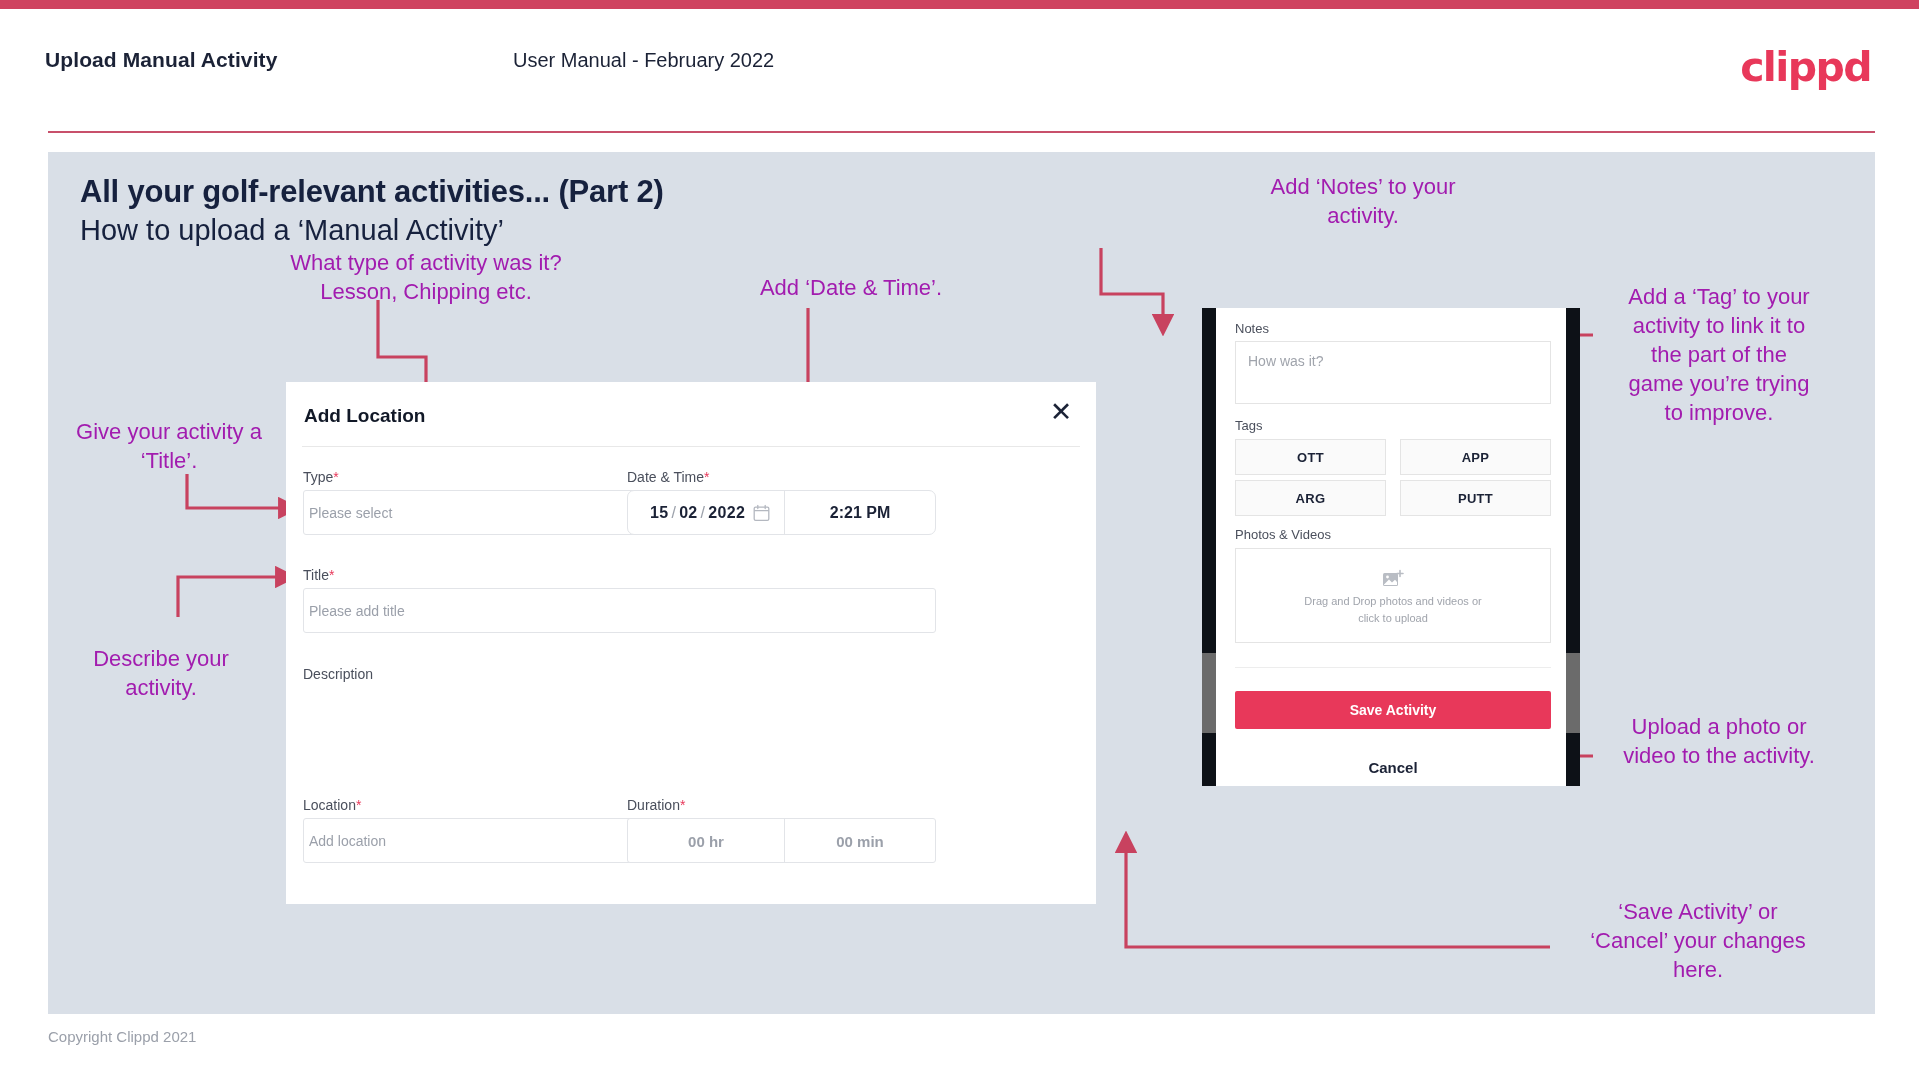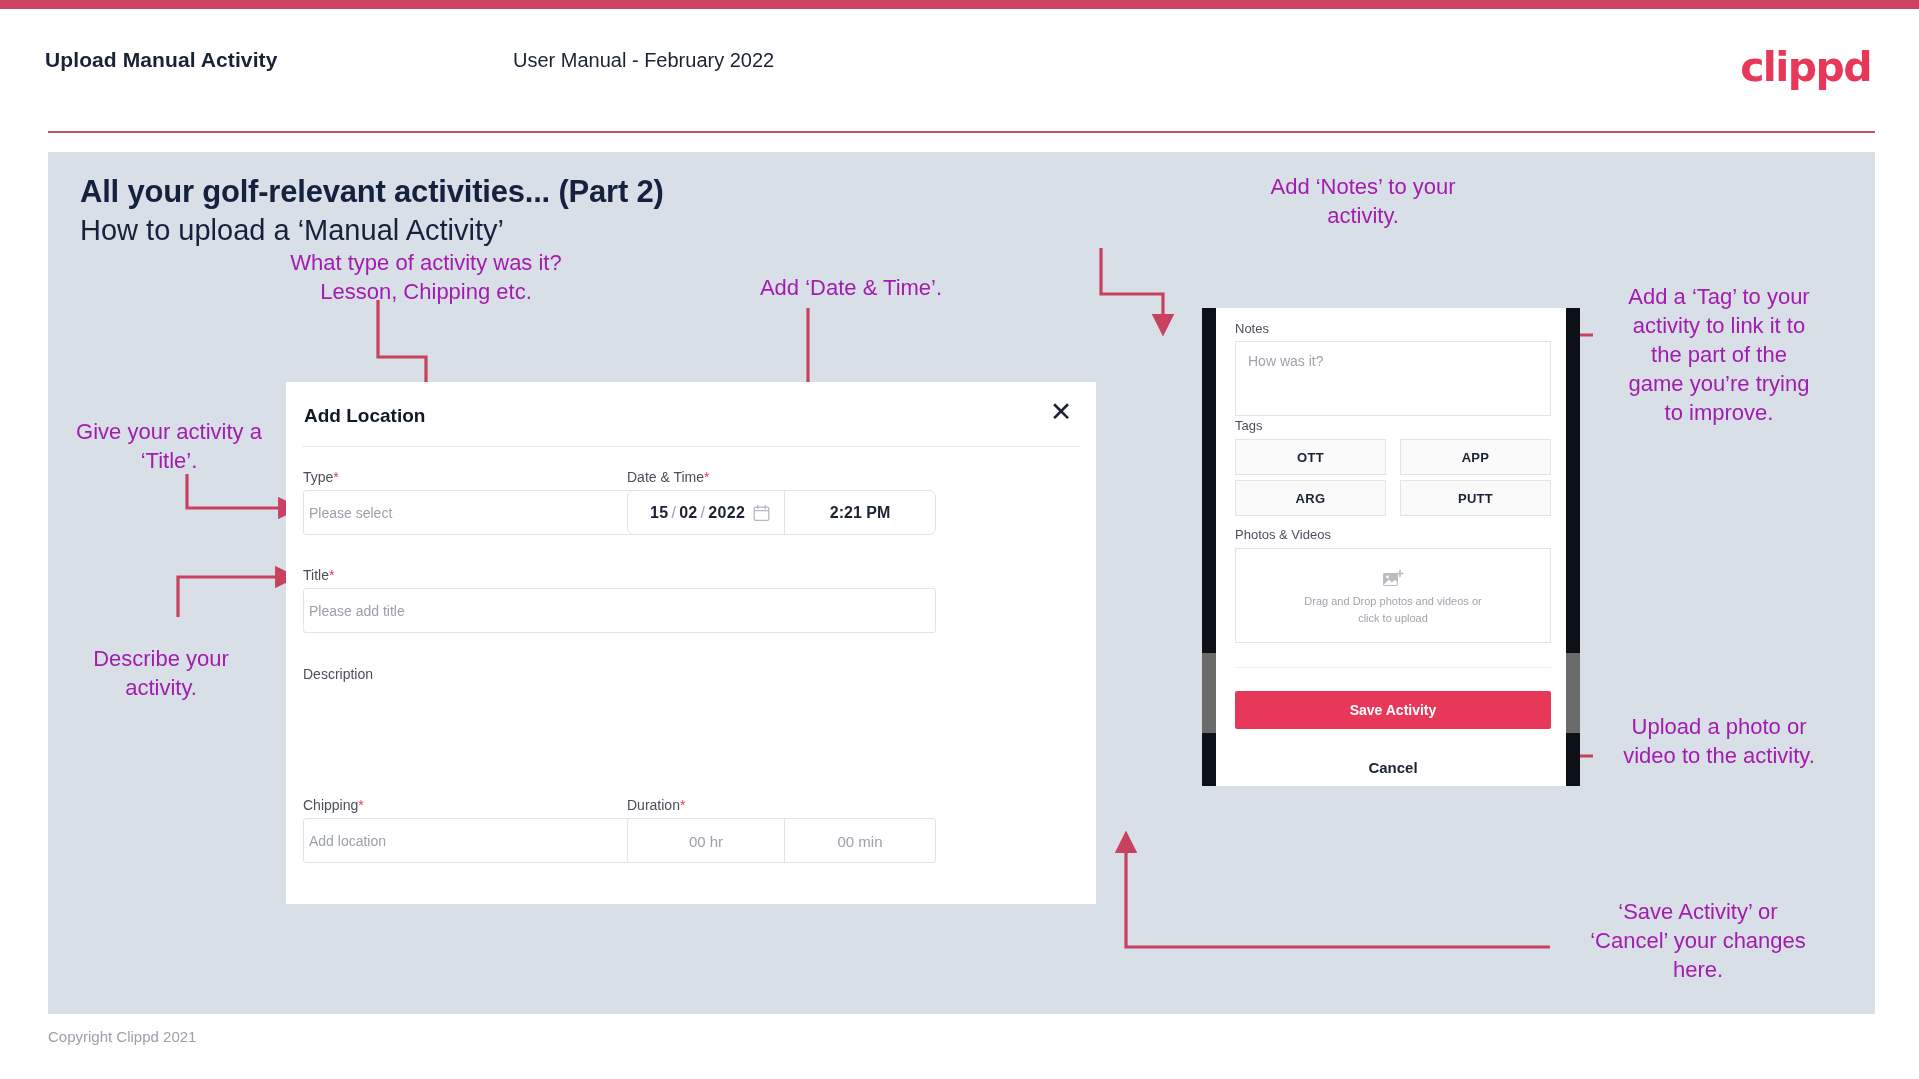--- a/index.html
+++ b/index.html
@@ -445,30 +445,30 @@
     </div>
     <div class="fld-box" style="left:17px; top:206px; width:633px; height:45px;">
       <span class="fld-ph">Please add title</span>
     </div>
 
     <div class="fld-label" style="left:17px; top:284px;">
       <span>Description</span>
     </div>
 
     <div class="fld-label" style="left:17px; top:415px;">
-      <span>Chipping</span><span class="req">*</span>
+      <span>Location</span><span class="req">*</span>
     </div>
     <div class="fld-box" style="left:17px; top:436px; width:372px; height:45px;">
       <span class="fld-ph">Add location</span>
     </div>
 
     <div class="fld-label" style="left:341px; top:415px;">
       <span>Duration</span><span class="req">*</span>
     </div>
-    <div class="fld-box" style="left:341px; top:436px; width:309px; height:45px;">
+    <div class="fld-box" style="left:341px; top:436px; width:309px; height:45px;font-weight:bold;">
       <div style="position:absolute; left:0; top:0; width:156px; height:43px;">
         <span class="dur-val">00 hr</span>
       </div>
       <div class="vline" style="left:156px; top:0; height:43px;"></div>
       <div style="position:absolute; left:157px; top:0; width:150px; height:43px;">
         <span class="dur-val">00 min</span>
       </div>
     </div>
   </div>
 
@@ -476,21 +476,21 @@
     <div class="phone-edge l">
       <div class="grey"></div>
     </div>
     <div class="phone-edge r">
       <div class="grey"></div>
     </div>
 
     <div class="phone-screen">
 
       <div class="m-label" style="left:19px; top:13px;">Notes</div>
-      <div class="m-box" style="left:19px; top:33px; width:316px; height:75px;">
+      <div class="m-box" style="left:19px; top:33px; width:316px; height:63px;">
         <span class="m-ph">How was it?</span>
       </div>
 
       <div class="m-label" style="left:19px; top:110px;">Tags</div>
       <div class="tag-btn" style="left:19px; top:131px; width:151px; height:36px;">OTT</div>
       <div class="tag-btn" style="left:184px; top:131px; width:151px; height:36px;">APP</div>
       <div class="tag-btn" style="left:19px; top:172px; width:151px; height:36px;">ARG</div>
       <div class="tag-btn" style="left:184px; top:172px; width:151px; height:36px;">PUTT</div>
 
       <div class="m-label" style="left:19px; top:219px;">Photos &amp; Videos</div>

